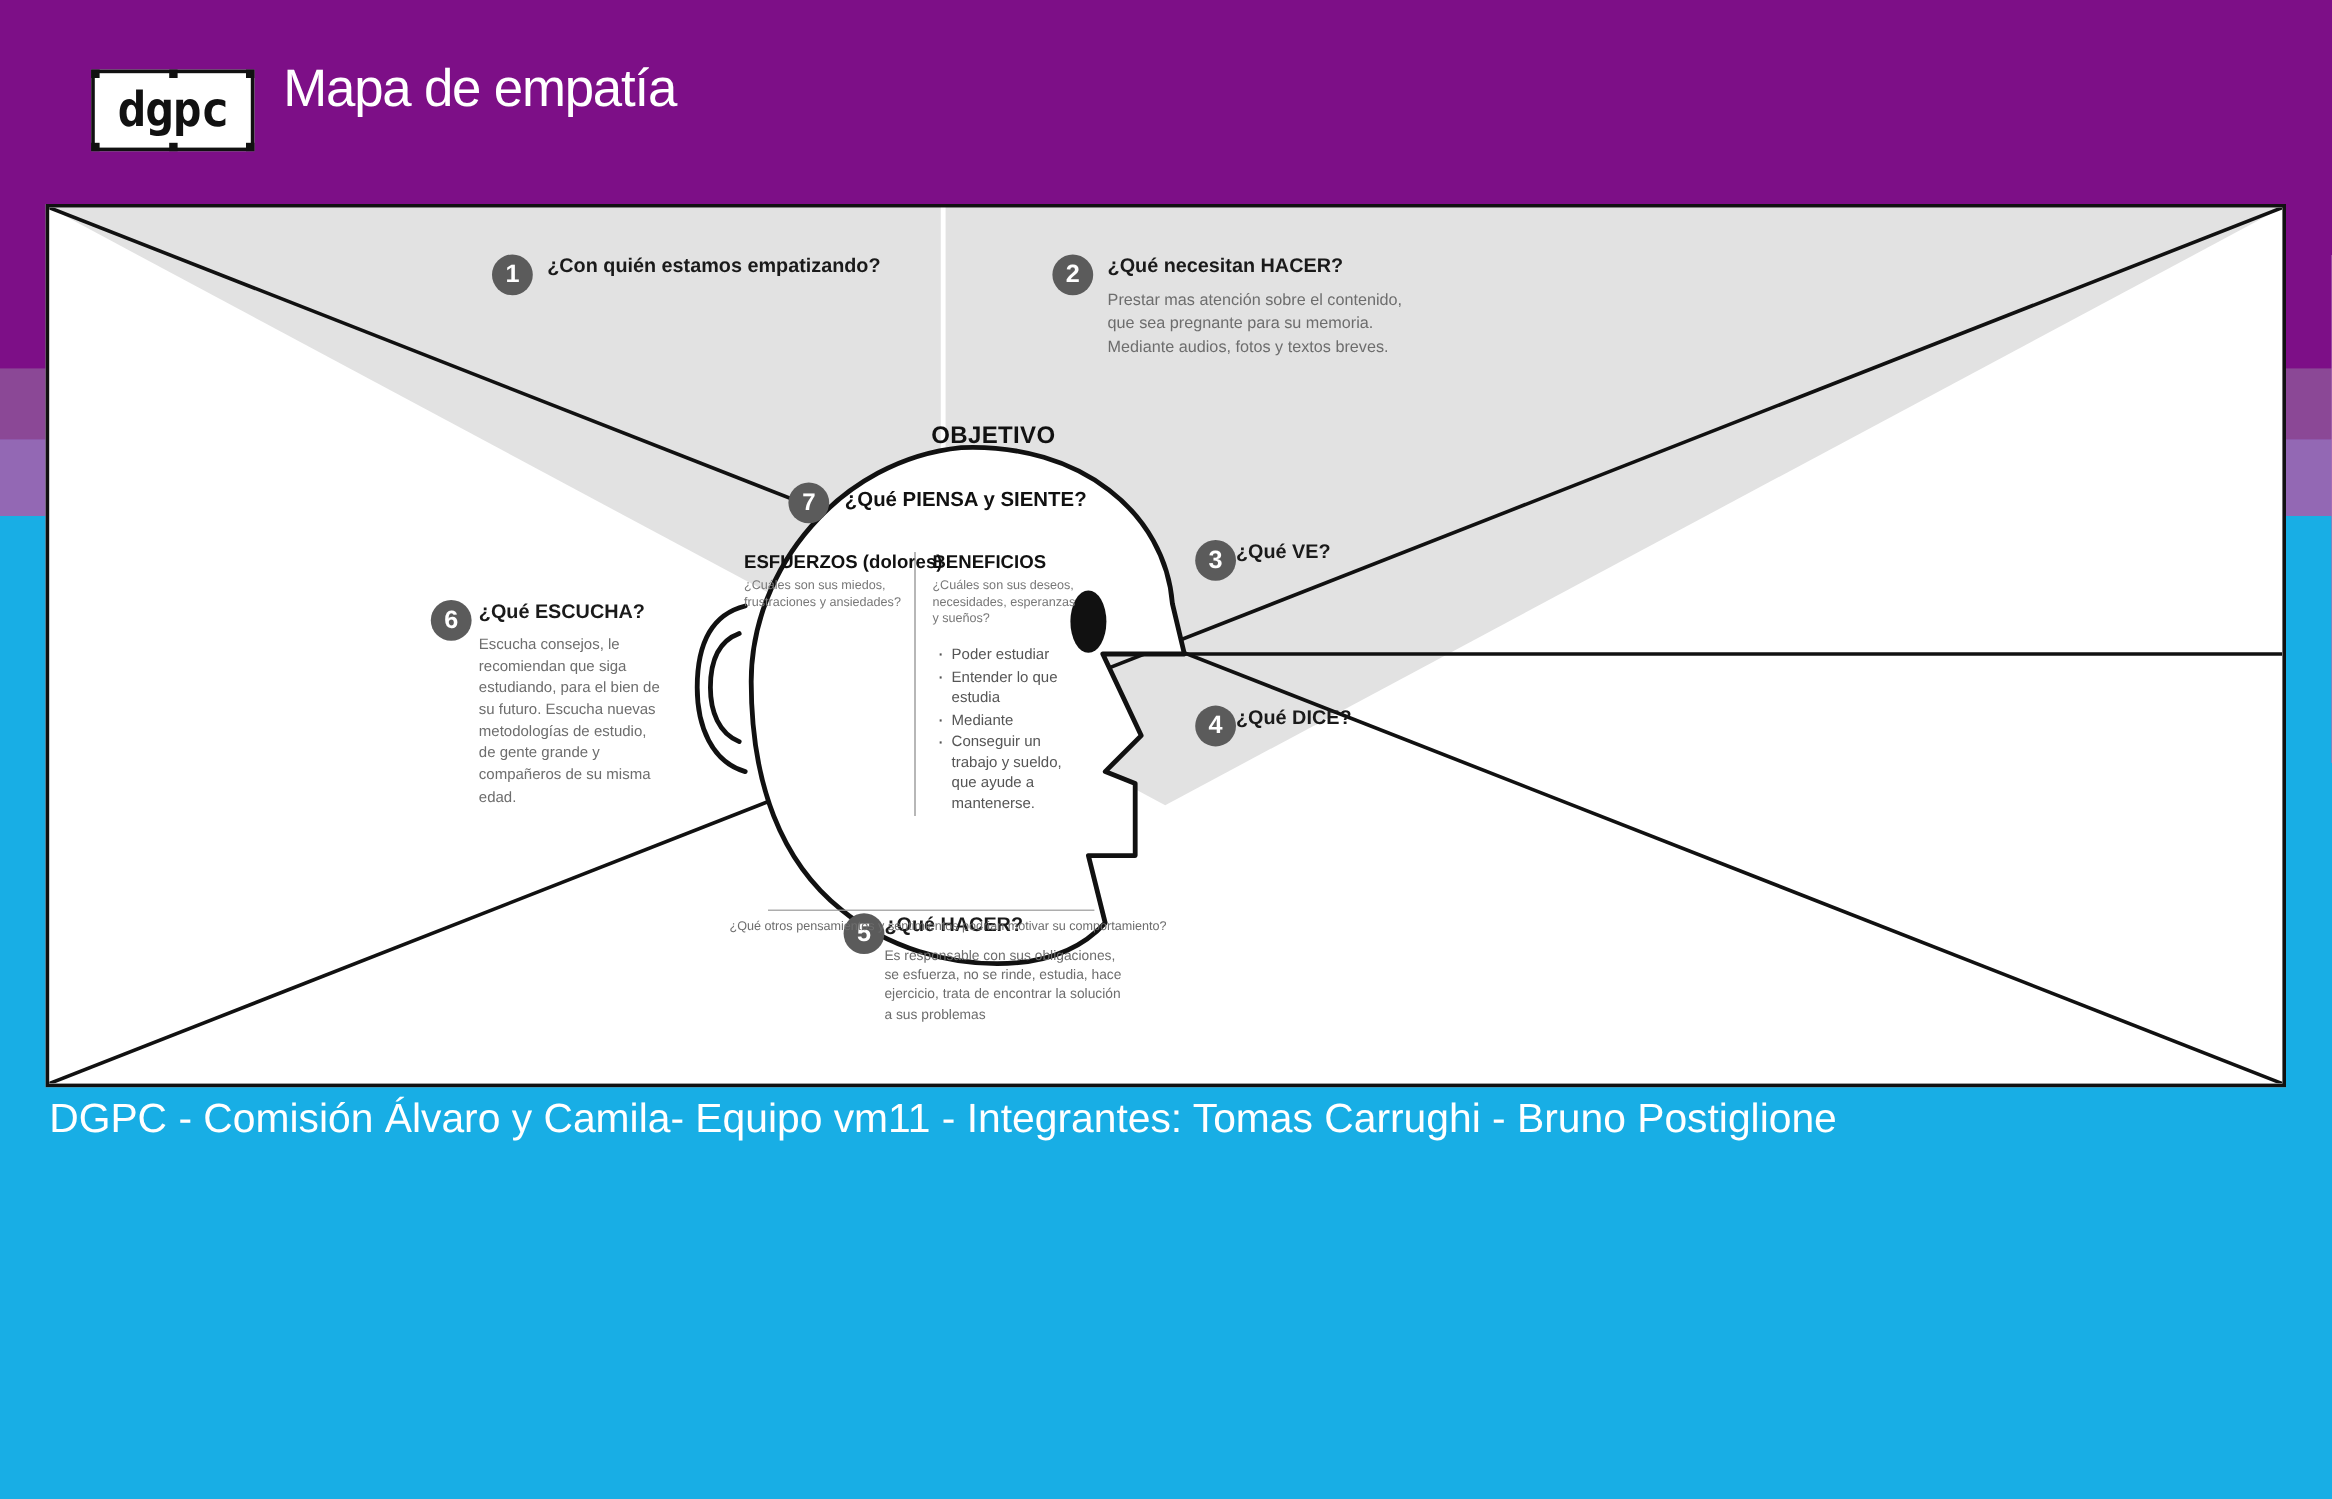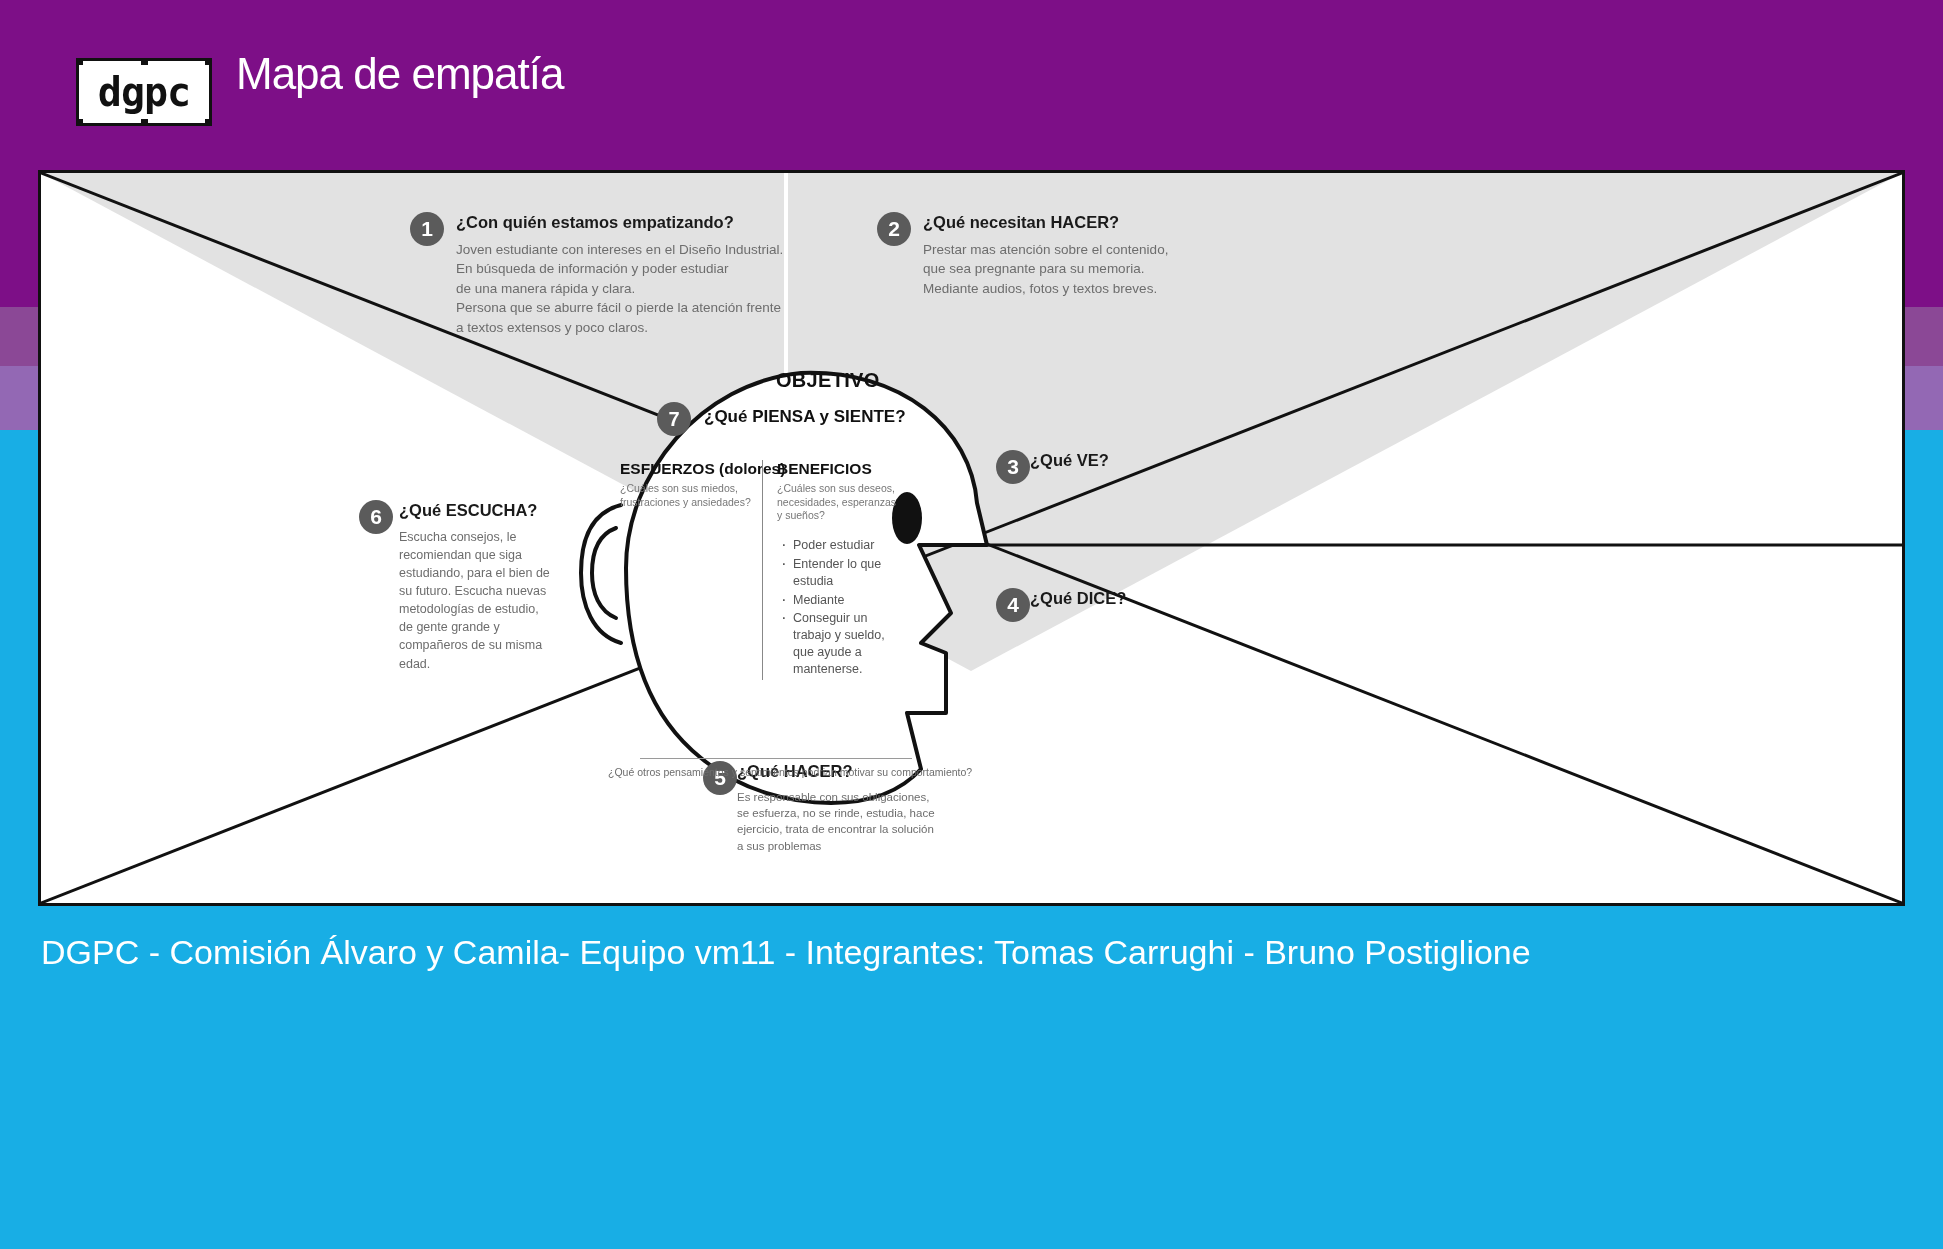--- a/index.html
+++ b/index.html
@@ -72,21 +72,21 @@
   #blk5{left:703px;top:761px;}
   #blk5 .heading{margin-left:34px;}
   #blk5 .body{margin-left:34px;font-size:11.5px;line-height:1.42;}
   #blk6{left:359px;top:500px;width:200px;}
   #blk6 .heading{margin-left:40px;}
   #blk6 .body{margin-left:40px;font-size:12.5px;line-height:1.45;
      white-space:normal;width:152px;}
 
   
   .objetivo{
-    position:absolute;left:735px;top:196px;z-index:16;
+    position:absolute;left:735px;top:179px;z-index:16;
     font-size:20px;font-weight:bold;color:#111;letter-spacing:.3px;
   }
 
   
   .head-panel{position:absolute;left:612px;top:402px;width:330px;z-index:16;}
   .hp-row{position:relative;height:36px;}
   .hp-bubble{
     position:absolute;left:45px;top:0;width:34px;height:34px;border-radius:50%;
     background:#5b5b5b;color:#fff;font-size:20px;font-weight:bold;
     display:flex;align-items:center;justify-content:center;
@@ -106,21 +106,21 @@
   .hp-rule{
     position:absolute;left:28px;top:356px;width:272px;height:1px;background:#9a9a9a;
   }
   .hp-foot{
     position:absolute;left:-4px;top:364px;width:340px;text-align:center;
     font-size:10.5px;color:#6d6d6d;white-space:nowrap;
   }
 
   
   .footer{
-    position:absolute;left:0;top:906px;width:100%;height:281px;z-index:12;
+    position:absolute;left:0;top:886px;width:100%;height:281px;z-index:12;
   }
   .footer-text{
     position:absolute;left:41px;top:27px;color:#ffffff;font-size:34px;
     font-family:"Liberation Sans",sans-serif;white-space:nowrap;
   }
 </style>
 </head>
 <body>
 
 <div class="band band-purple-deep"></div>
@@ -168,25 +168,20 @@
 
     <ellipse cx="866" cy="345" rx="15" ry="26" fill="#111"></ellipse>
   </svg>
 
   <div class="objetivo">OBJETIVO</div>
 </div>
 
 <div class="blk" id="blk1">
   <div class="bubble">1</div>
   <div class="heading">¿Con quién estamos empatizando?</div>
-  <div class="body">Joven estudiante con intereses en el  Diseño Industrial.
-En búsqueda de información y poder estudiar
-de una manera rápida y clara.
-Persona que se aburre fácil o pierde la atención frente
-a textos extensos y poco claros.</div>
 </div>
 
 <div class="blk" id="blk2">
   <div class="bubble">2</div>
   <div class="heading">¿Qué necesitan HACER?</div>
   <div class="body">Prestar mas atención sobre el contenido,
 que sea pregnante para su memoria.
 Mediante audios, fotos y textos breves.</div>
 </div>
 

